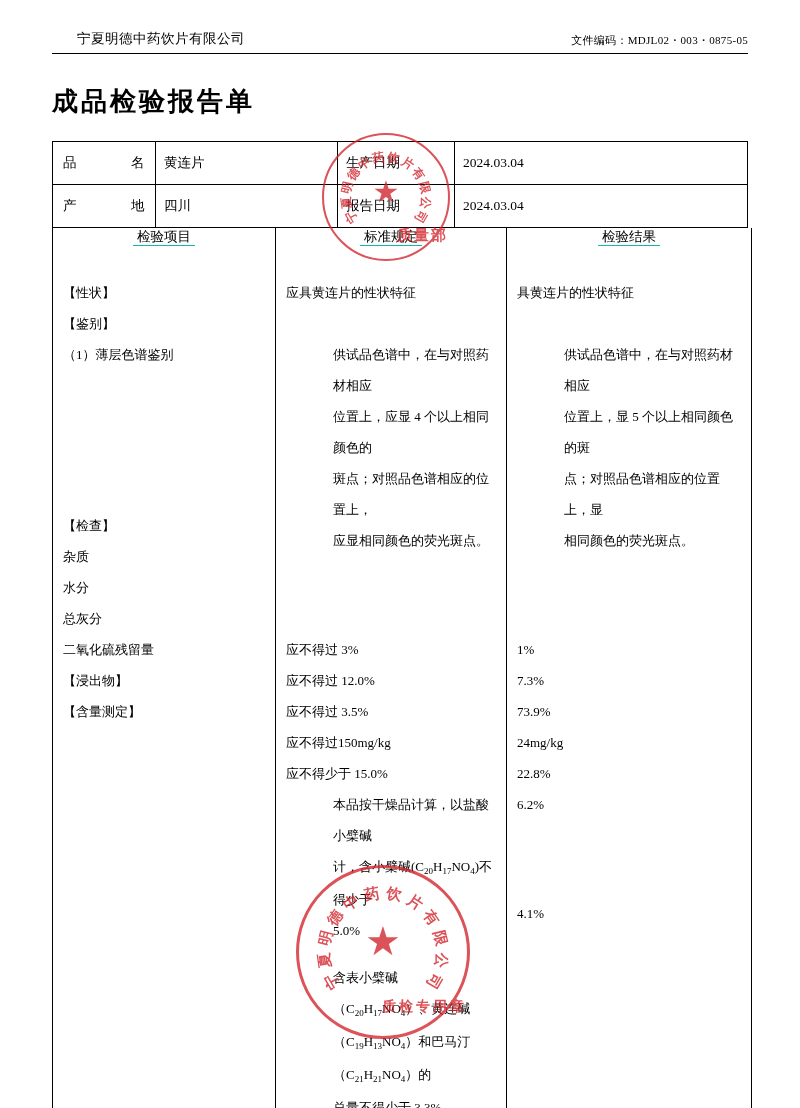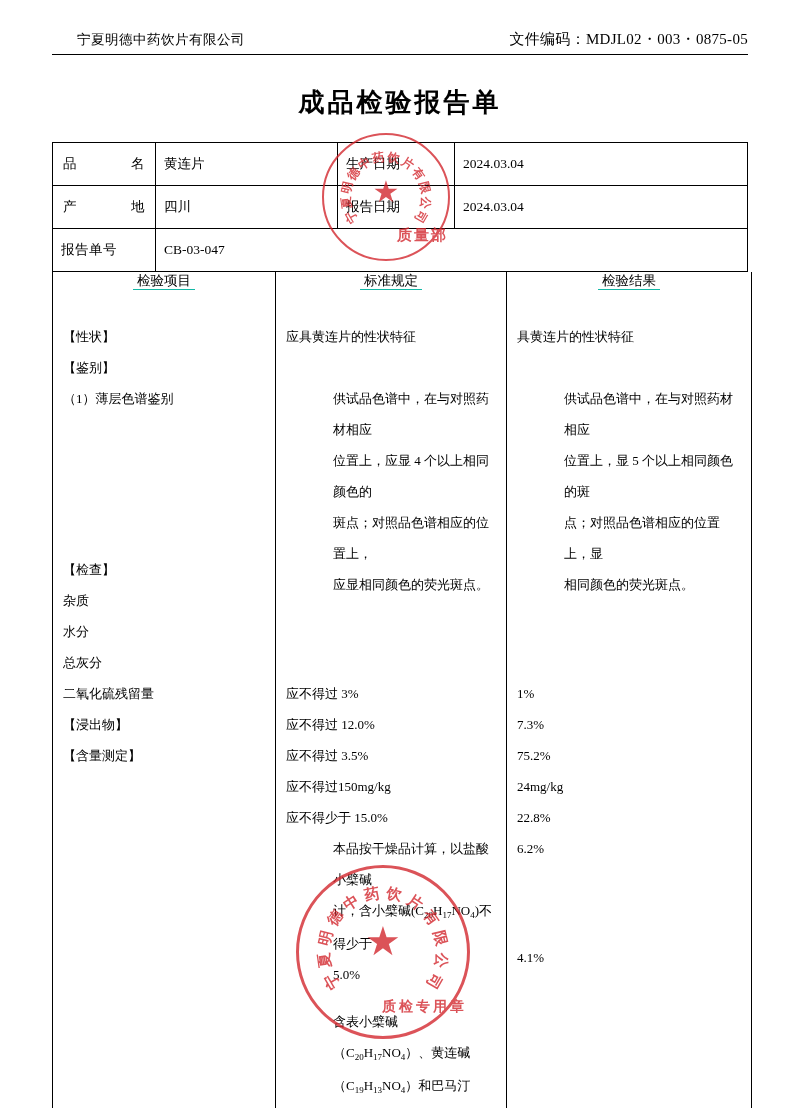--- a/index.html
+++ b/index.html
@@ -29,30 +29,29 @@
     justify-content: space-between;
     align-items: flex-end;
     padding-top: 30px;
     font-size: 13.5px;
     letter-spacing: 0.5px;
   }
   .header-left {
     padding-left: 25px;
   }
   .header-right {
-    font-size: 15px;
+    font-size: 11px;
     letter-spacing: 0.3px;
   }
   .header-rule {
     margin-top: 5px;
     border-bottom: 1.5px solid #000;
   }
 
   .doc-title {
-    text-align: center;
     font-size: 26px;
     font-weight: bold;
     letter-spacing: 3px;
     margin-top: 30px;
     margin-bottom: 22px;
     font-family: "Liberation Serif", "DejaVu Serif", serif;
   }
 
   
   table.main {
@@ -230,24 +229,20 @@
       <td class="lbl">
         <div class="lbl-spread">
               <span>产</span>
               <span>地</span>
             </div>
       </td>
       <td class="val">四川</td>
       <td class="lbl2">报告日期</td>
       <td class="val2">2024.03.04</td>
     </tr>
-    <tr>
-      <td class="lbl">报告单号</td>
-      <td colspan="3">CB-03-047</td>
-    </tr>
   </tbody>
     </table>
 
   <table class="body">
     <tbody>
         <tr>
       <td class="col-item colhead"><span>检验项目</span></td>
       <td class="col-std colhead"><span>标准规定</span></td>
       <td class="col-res colhead"><span>检验结果</span></td>
     </tr>
@@ -311,21 +306,21 @@
           <div class="blank"></div>
           <div class="para">供试品色谱中，在与对照药材相应</div>
           <div class="para">位置上，显 5 个以上相同颜色的斑</div>
           <div class="para">点；对照品色谱相应的位置上，显</div>
           <div class="para">相同颜色的荧光斑点。</div>
           <div class="blank"></div>
           <div class="blank-half"></div>
           <div class="blank"></div>
           <div class="res-line">1%</div>
           <div class="res-line">7.3%</div>
-          <div class="res-line">75.2%</div>
+          <div class="res-line">73.9%</div>
           <div class="res-line">24mg/kg</div>
           <div class="res-line">22.8%</div>
           <div class="res-line">6.2%</div>
           <div class="blank"></div>
           <div class="blank"></div>
           <div class="blank-half"></div>
           <div class="res-line">4.1%</div>
         </div>
       </td>
     </tr>

